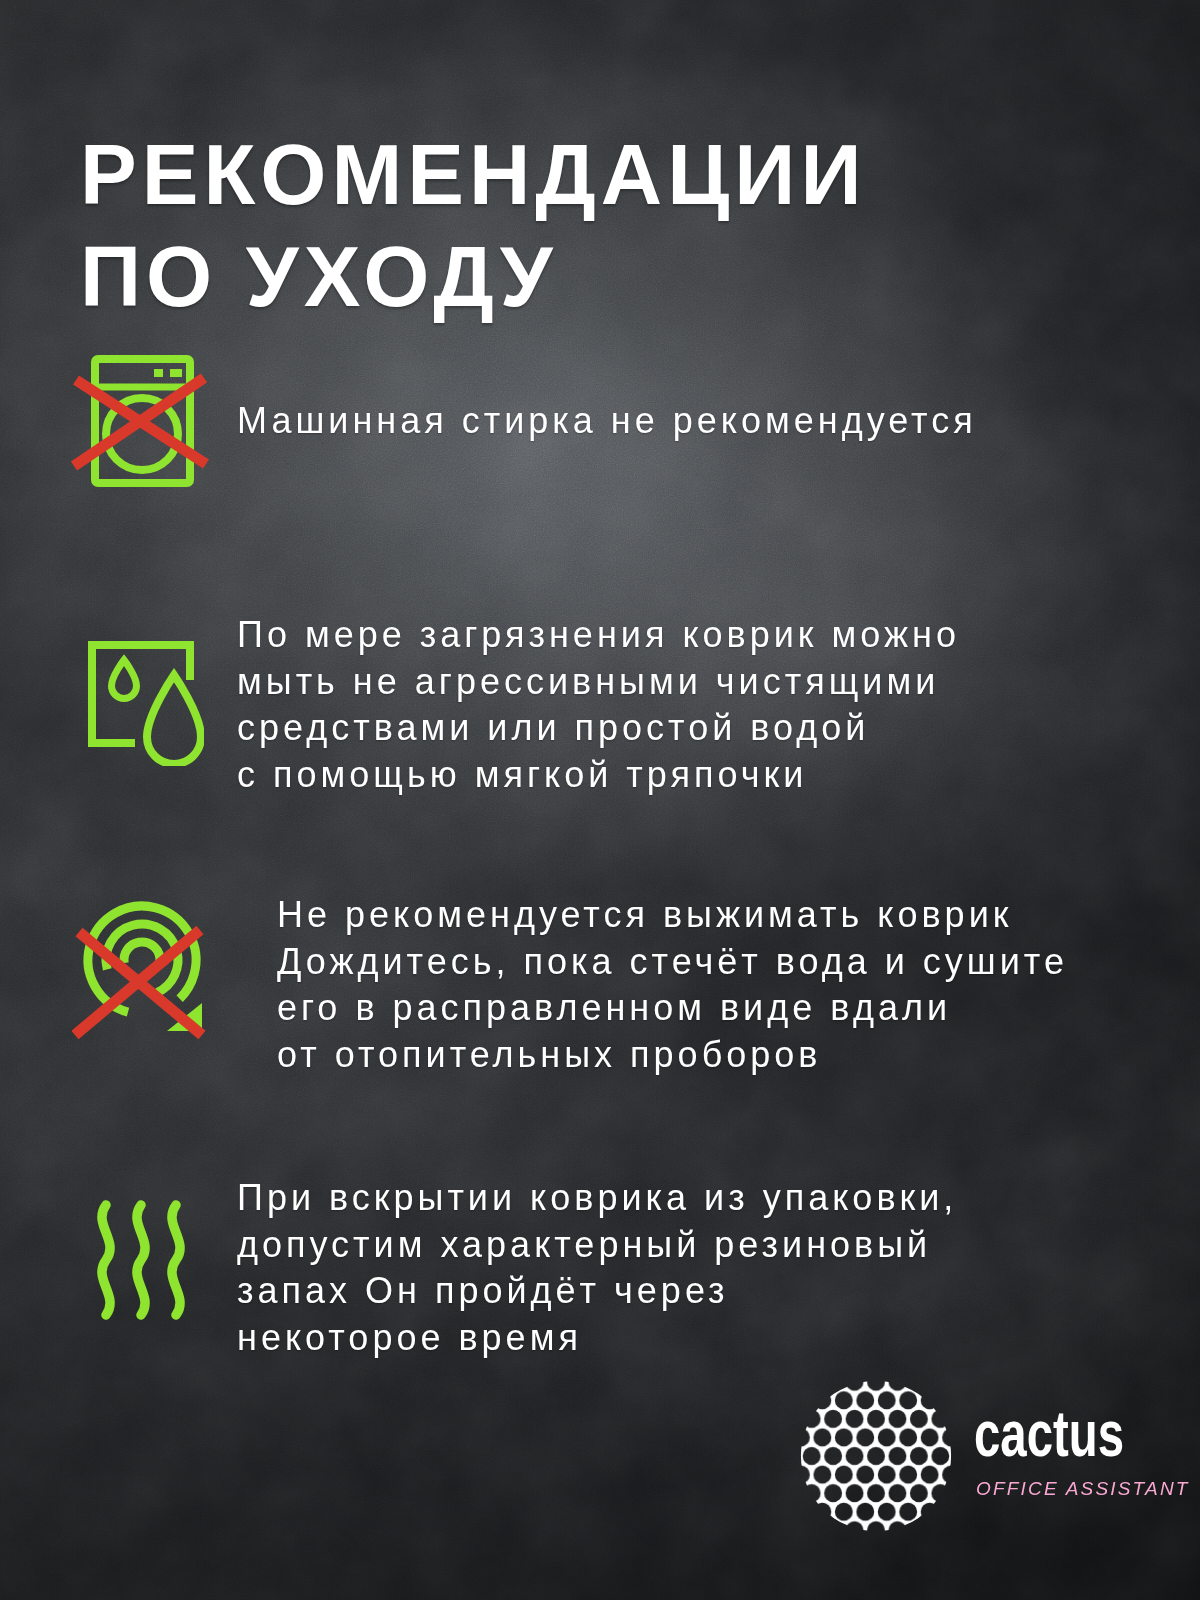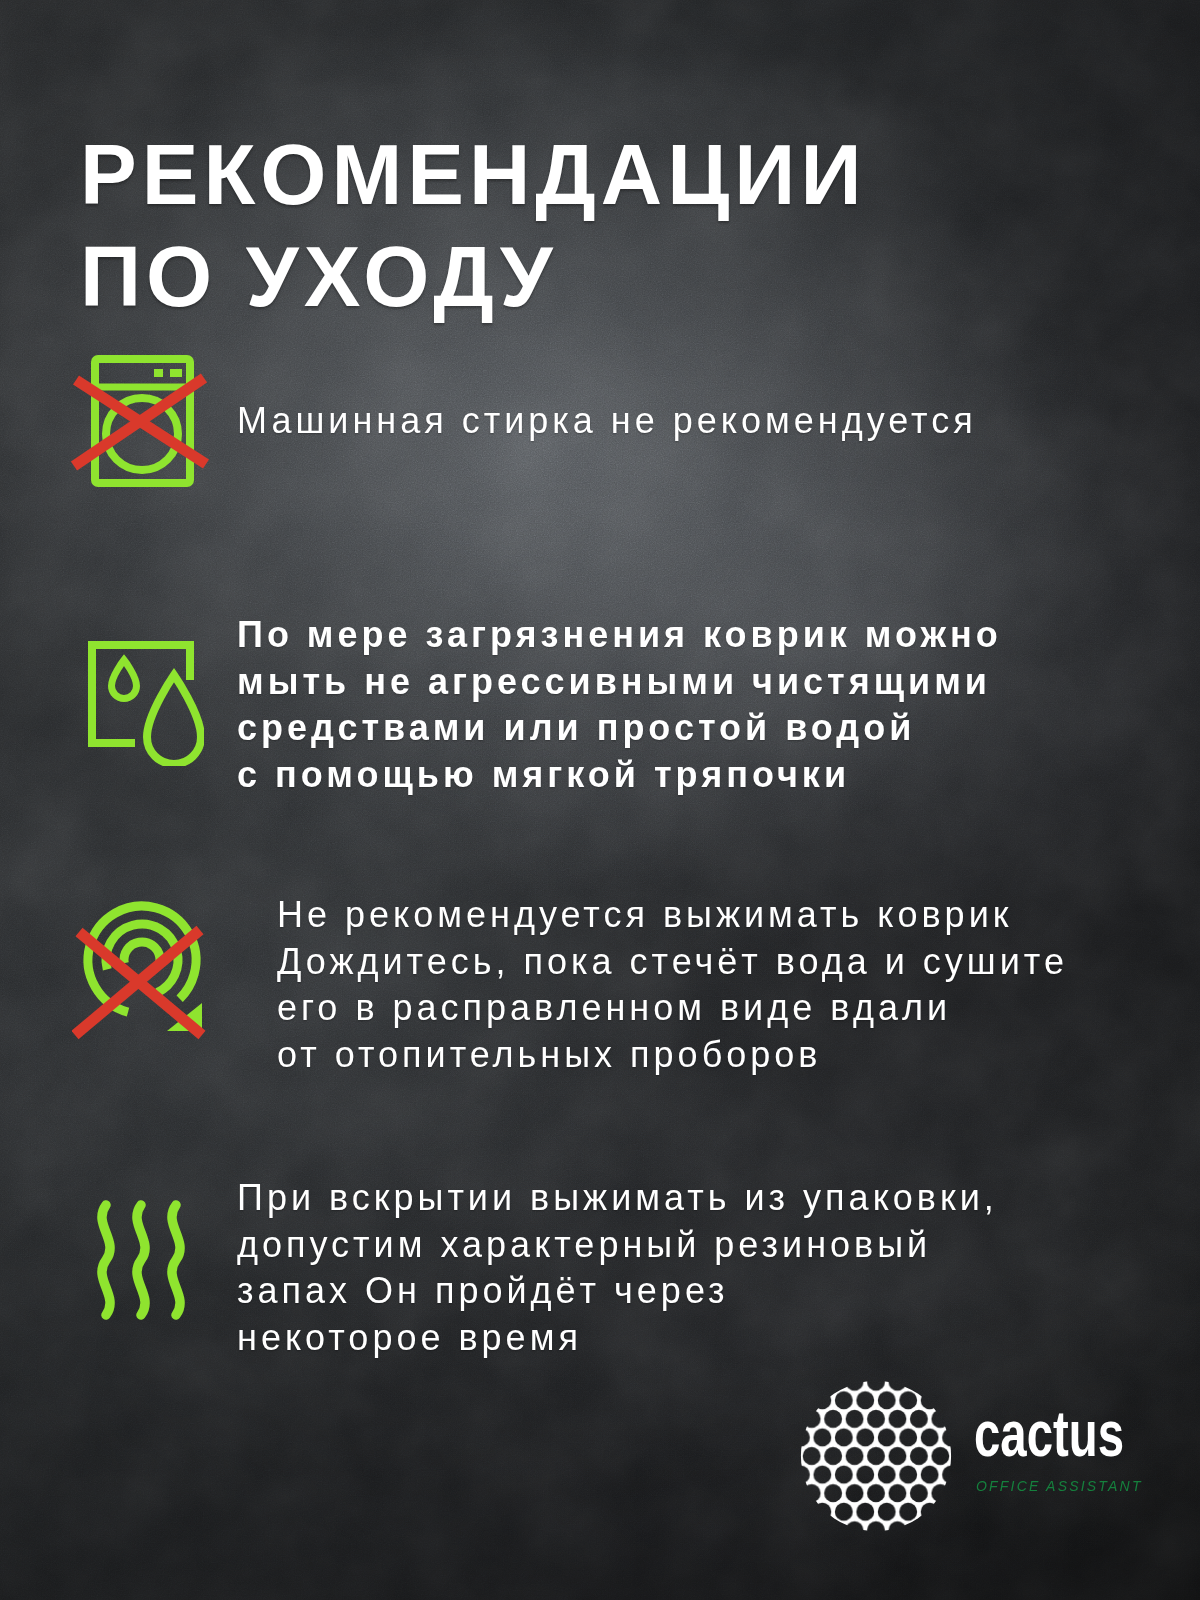--- a/index.html
+++ b/index.html
@@ -36,36 +36,36 @@
     text-shadow:0 2px 3px rgba(0,0,0,.35);
   }
   .item-icon{position:absolute;}
   .item-text{
     position:absolute;left:237px;
     font-size:36px;line-height:46.5px;letter-spacing:4px;
     white-space:pre-line;font-weight:400;
     text-shadow:0 1px 2px rgba(0,0,0,.3);
   }
   .t1{top:398px;text-align:right;}
-  .t2{top:612px;font-weight:bold;}
+  .t2{top:612px;}
   .t3{top:892px;margin-left:40px;}
   .t4{top:1175px;}
 
   .logo{position:absolute;left:798px;top:1376px;width:360px;height:160px;text-align:right;}
   .logo-mark{position:absolute;left:0;top:2px;}
   .brand{
     position:absolute;left:176px;top:26px;
     font-size:64px;font-weight:800;line-height:64px;
     transform:scaleX(0.74);transform-origin:left top;
     letter-spacing:0px;color:#fff;
   }
   .tagline{
     position:absolute;left:178px;top:102px;
-    font-size:14px;font-style:italic;letter-spacing:2.2px;
-    color:#15803d;white-space:nowrap;
+    font-size:19px;font-style:italic;letter-spacing:2.2px;
+    color:#f9a8d4;white-space:nowrap;
   }
 </style>
 </head>
 <body>
 
 <div class="poster">
 
   <div class="bg-base"></div>
 
   <svg class="bg-noise" width="1200" height="1600" aria-hidden="true">
@@ -130,21 +130,21 @@
 его в расправленном виде вдали
 от отопительных проборов</div>
 
     <div class="item-icon" style="left:90px;top:1200px;">
       <svg width="110" height="120" viewBox="0 0 110 120" fill="none">
         <path d="M0,0 C-14,19 14,36 0,55 C-14,74 14,91 0,110" transform="translate(16,5)" stroke="#8FE42F" stroke-width="9.5" stroke-linecap="round"></path>
         <path d="M0,0 C-14,19 14,36 0,55 C-14,74 14,91 0,110" transform="translate(51,5)" stroke="#8FE42F" stroke-width="9.5" stroke-linecap="round"></path>
         <path d="M0,0 C-14,19 14,36 0,55 C-14,74 14,91 0,110" transform="translate(86,5)" stroke="#8FE42F" stroke-width="9.5" stroke-linecap="round"></path>
       </svg>
     </div>
-    <div class="item-text t4">При вскрытии выжимать из упаковки,
+    <div class="item-text t4">При вскрытии коврика из упаковки,
 допустим характерный резиновый
 запах Он пройдёт через
 некоторое время</div>
 
     <div class="logo">
       <svg class="logo-mark" width="156" height="156" viewBox="0 0 160 160">
         <defs>
           <pattern id="holes" width="22" height="38.1" patternUnits="userSpaceOnUse" patternTransform="translate(80,80)">
             <rect width="22" height="38.1" fill="#ffffff"></rect>
             <circle cx="0" cy="0" r="9.2" fill="#000000"></circle>

